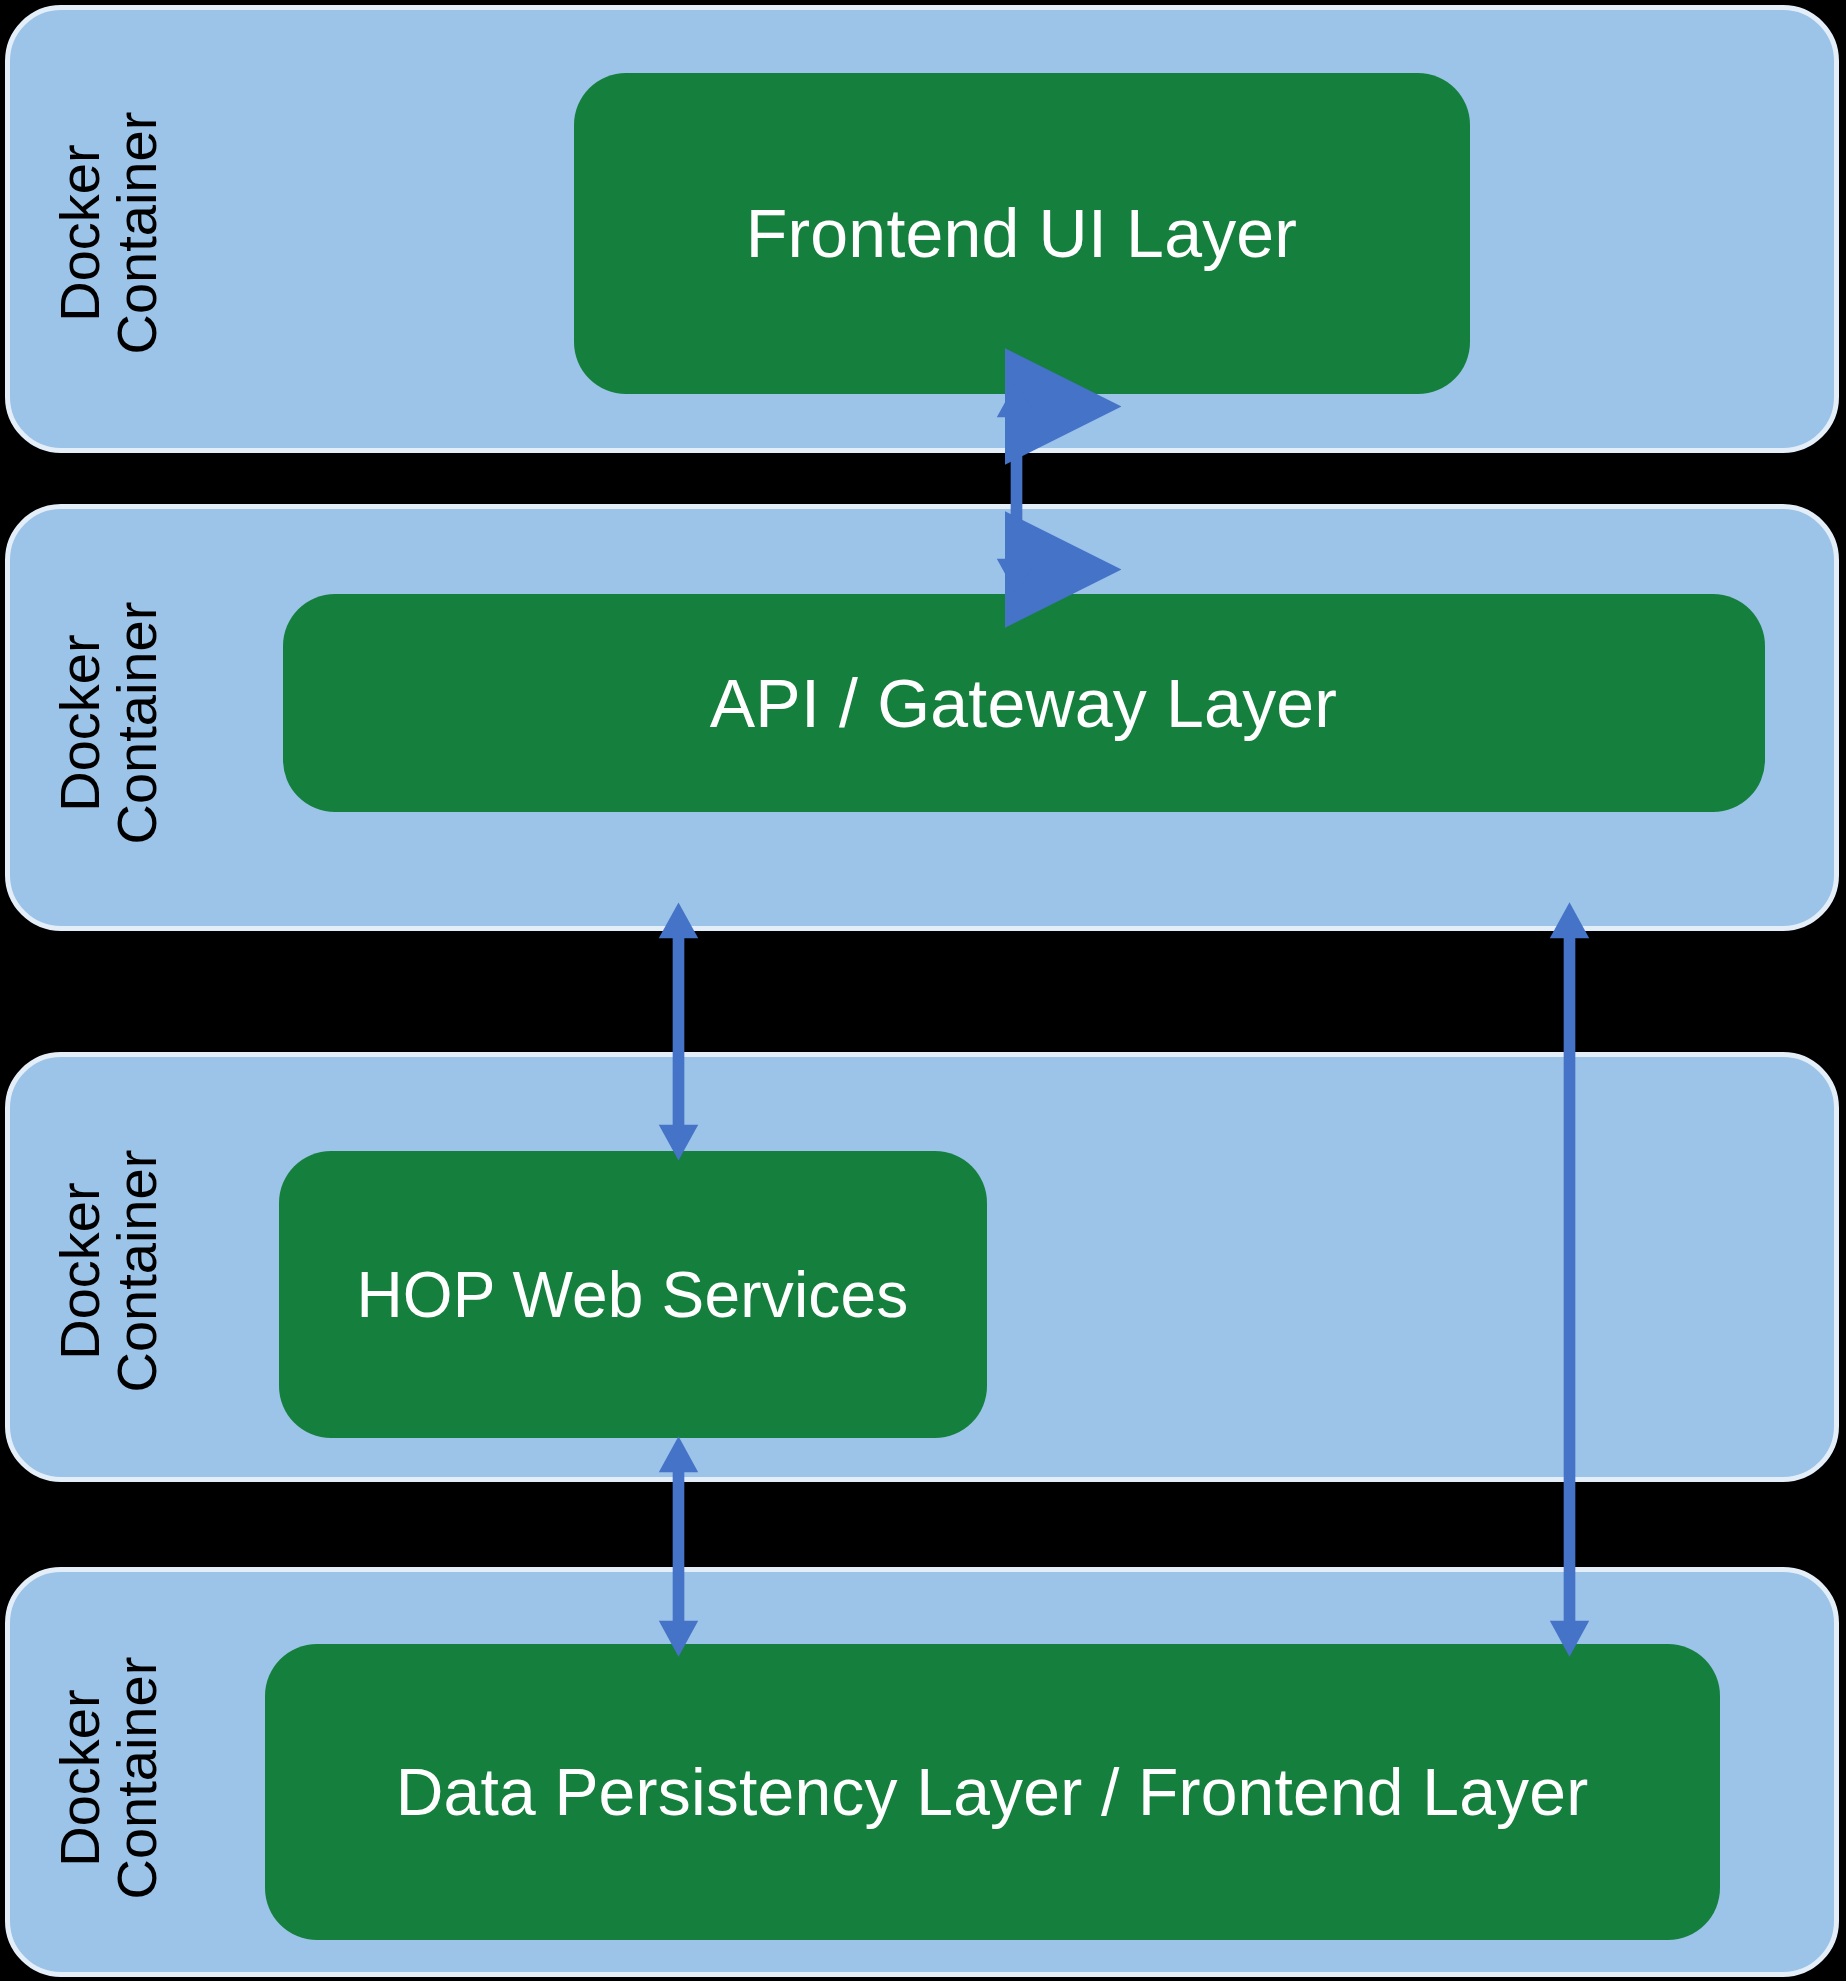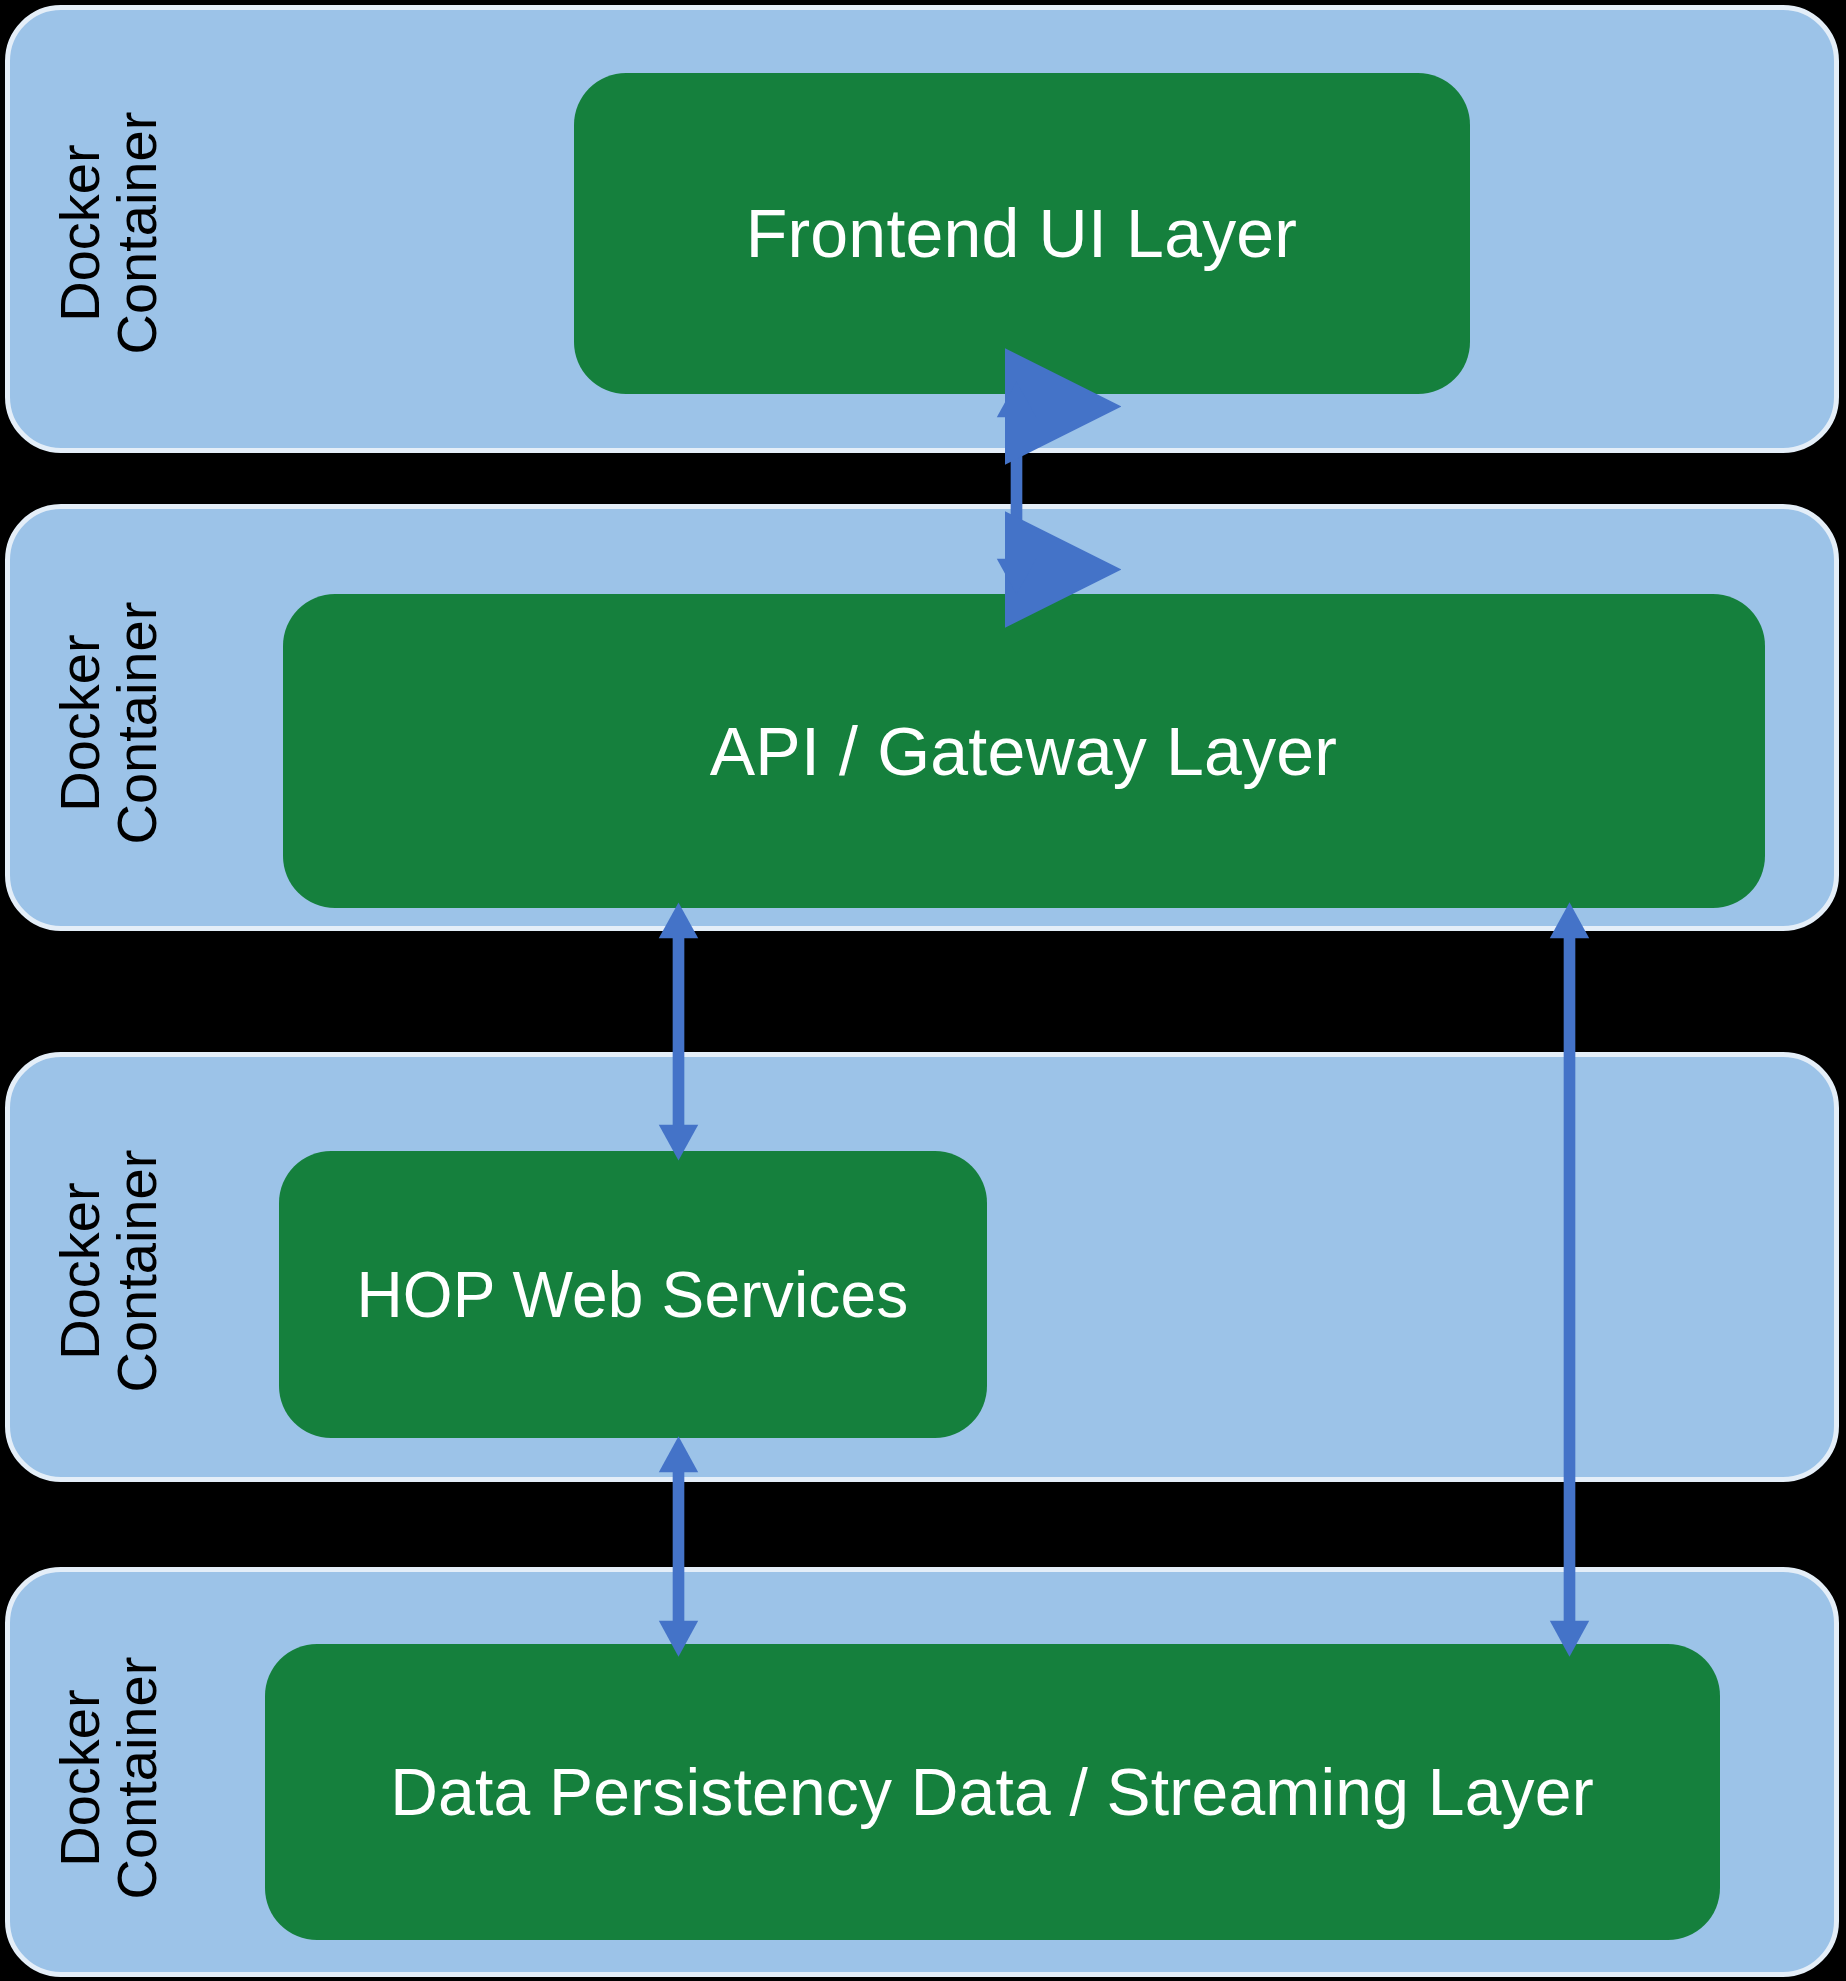--- a/index.html
+++ b/index.html
@@ -78,41 +78,41 @@
     <div class="layer-box" style="left:564px; top:63px; width:896px; height:321px;">Frontend UI Layer</div>
   </div>
 
   <div class="lane" style="left:4.5px; top:504px; width:1834px; height:427px;">
     <div class="lane-label-pos" style="left:-9px; top:107px;">
       <span style="display:block; transform:rotate(-90deg); white-space:nowrap; color:#000; font-size:56px; line-height:1.02; text-align:center;">
         <span>Docker</span><br>
         <span>Container</span>
       </span>
     </div>
-    <div class="layer-box" style="left:273px; top:85px; width:1482px; height:314px;">API / Gateway Layer</div>
+    <div class="layer-box" style="left:273px; top:85px; width:1482px; height:218px;">API / Gateway Layer</div>
   </div>
 
   <div class="lane" style="left:4.5px; top:1052px; width:1834px; height:430px;">
     <div class="lane-label-pos" style="left:-9px; top:107px;">
       <span style="display:block; transform:rotate(-90deg); white-space:nowrap; color:#000; font-size:56px; line-height:1.02; text-align:center;">
         <span>Docker</span><br>
         <span>Container</span>
       </span>
     </div>
     <div class="layer-box" style="left:269px; top:94px; width:708px; height:287px; font-size:64px;">HOP Web Services</div>
   </div>
 
   <div class="lane" style="left:4.5px; top:1567px; width:1834px; height:410px;">
     <div class="lane-label-pos" style="left:-9px; top:99px;">
       <span style="display:block; transform:rotate(-90deg); white-space:nowrap; color:#000; font-size:56px; line-height:1.02; text-align:center;">
         <span>Docker</span><br>
         <span>Container</span>
       </span>
     </div>
-    <div class="layer-box" style="left:255px; top:72px; width:1455px; height:296px; font-size:66px;">Data Persistency Data / Streaming Layer</div>
+    <div class="layer-box" style="left:255px; top:72px; width:1455px; height:296px; font-size:66px;">Data Persistency Layer / Frontend Layer</div>
   </div>
 
   <div class="connector" style="left:985px; top:376px; width:63px; height:224px;">
     <svg width="63" height="224" viewBox="0 0 70 250" aria-hidden="true">
       <defs>
         <marker id="ah-up-1" markerWidth="10" markerHeight="10" refX="5" refY="9" orient="auto" markerUnits="strokeWidth">
           <path d="M5,0 L10,10 L0,10 Z" fill="#4473C8"></path>
         </marker>
         <marker id="ah-dn-1" markerWidth="10" markerHeight="10" refX="5" refY="9" orient="auto" markerUnits="strokeWidth">
           <path d="M5,0 L10,10 L0,10 Z" fill="#4473C8"></path>

